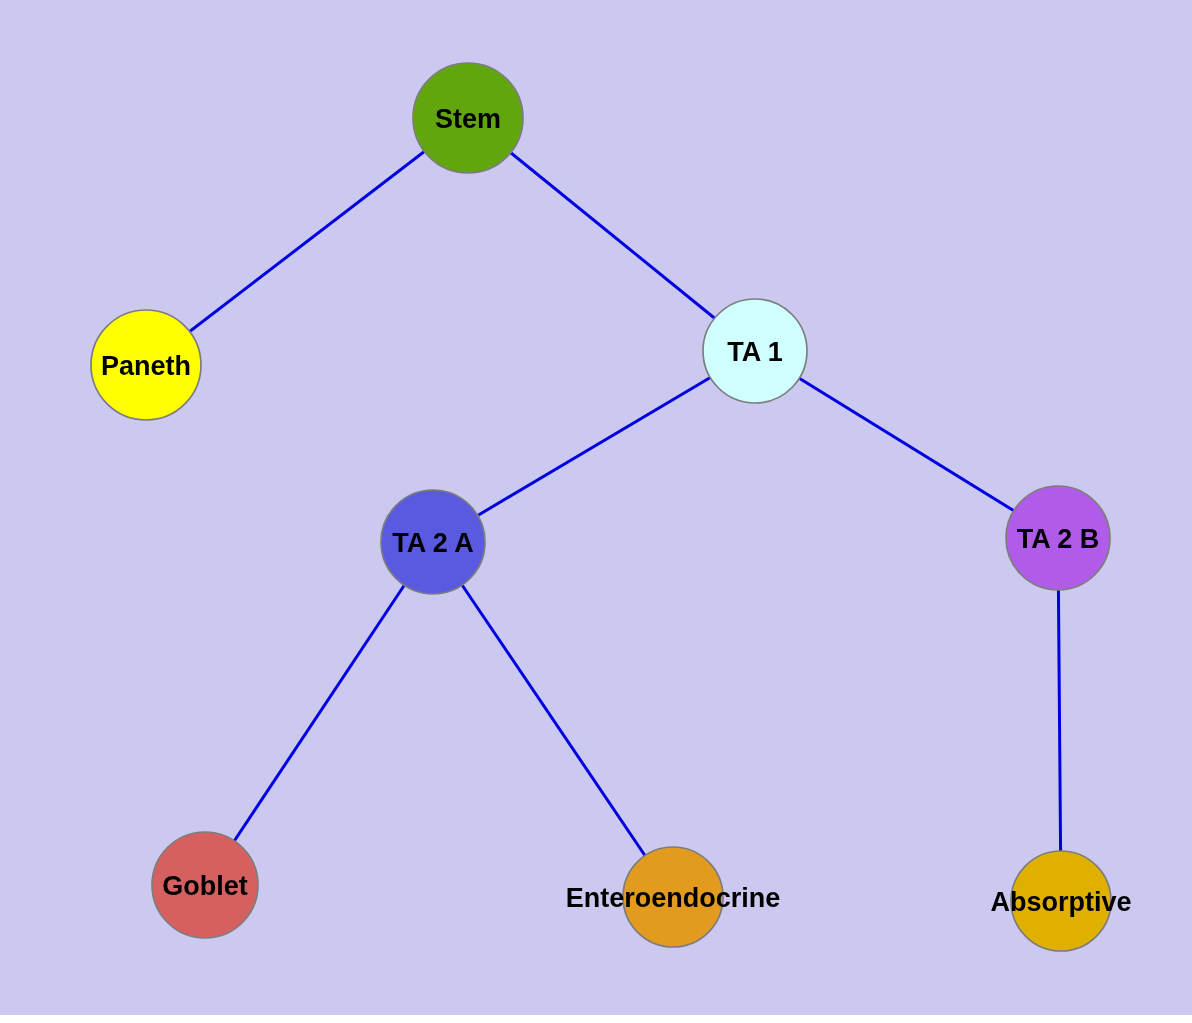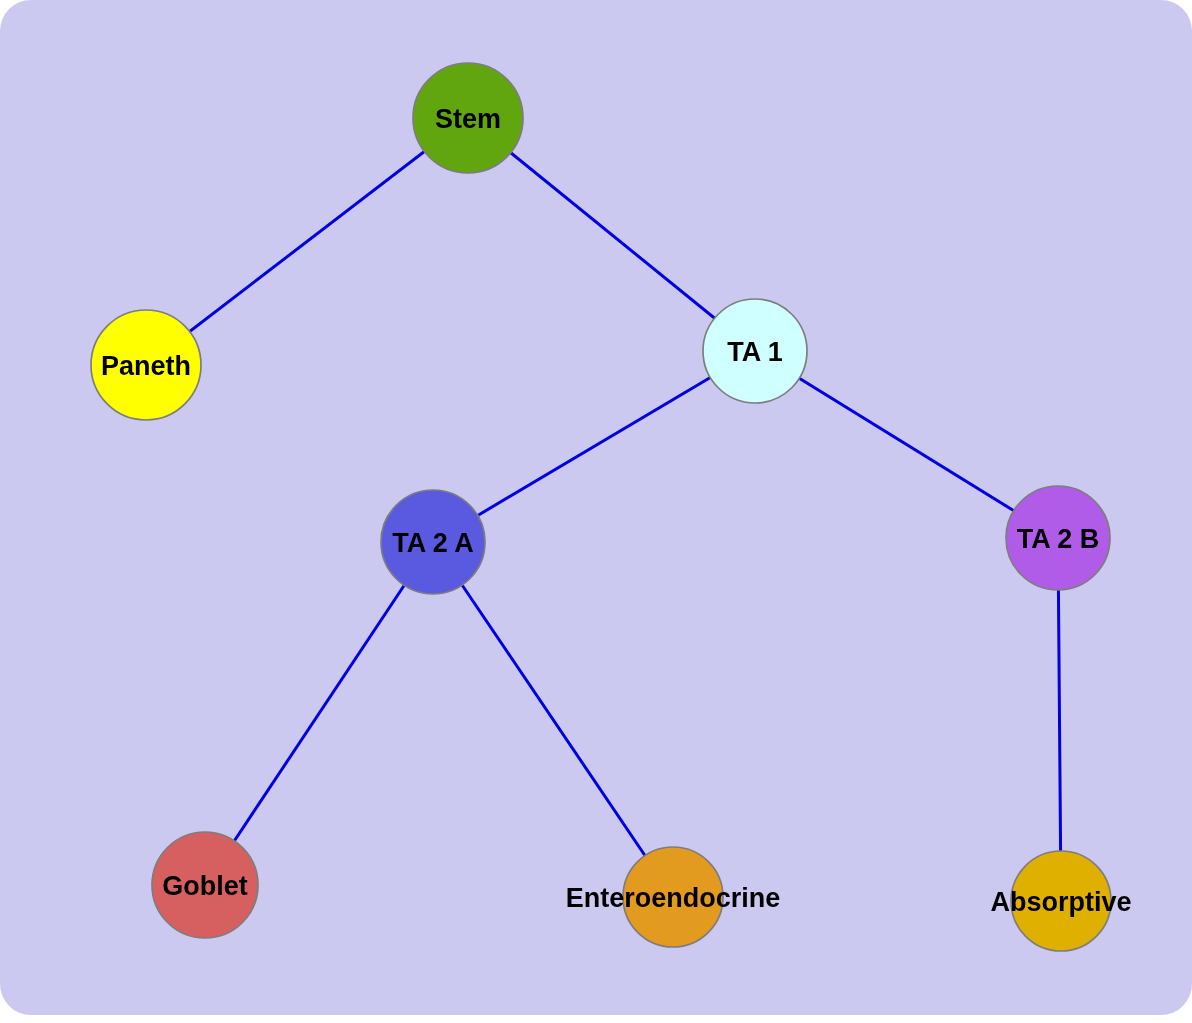--- a/index.html
+++ b/index.html
@@ -44,21 +44,21 @@
     top: 1015px;
     width: 1192px;
     height: 8px;
     background: #ffffff;
   }
 </style>
 </head>
 <body>
 
 <div id="stage">
-  <div id="graph-area" style="background: rgb(204, 201, 240); border-radius: 31px;">
+  <div id="graph-area" style="background: rgb(204, 201, 240);">
     <svg id="graph-svg" xmlns="http://www.w3.org/2000/svg" viewBox="0 0 1192 1015">
         <line x1="468" y1="118" x2="146" y2="365" stroke="#0000e0" stroke-width="3" class="graph-edge"></line>
         <line x1="468" y1="118" x2="755" y2="351" stroke="#0000e0" stroke-width="3" class="graph-edge"></line>
         <line x1="755" y1="351" x2="433" y2="542" stroke="#0000e0" stroke-width="3" class="graph-edge"></line>
         <line x1="755" y1="351" x2="1058" y2="538" stroke="#0000e0" stroke-width="3" class="graph-edge"></line>
         <line x1="433" y1="542" x2="205" y2="885" stroke="#0000e0" stroke-width="3" class="graph-edge"></line>
         <line x1="433" y1="542" x2="673" y2="897" stroke="#0000e0" stroke-width="3" class="graph-edge"></line>
         <line x1="1058" y1="538" x2="1061" y2="901" stroke="#0000e0" stroke-width="3" class="graph-edge"></line>
         <circle cx="468" cy="118" r="55" fill="#61a60e" stroke="#7d7d7d" stroke-width="1.7"></circle>
         <text x="468" y="119" class="node-label" fill="#000000">Stem</text>

